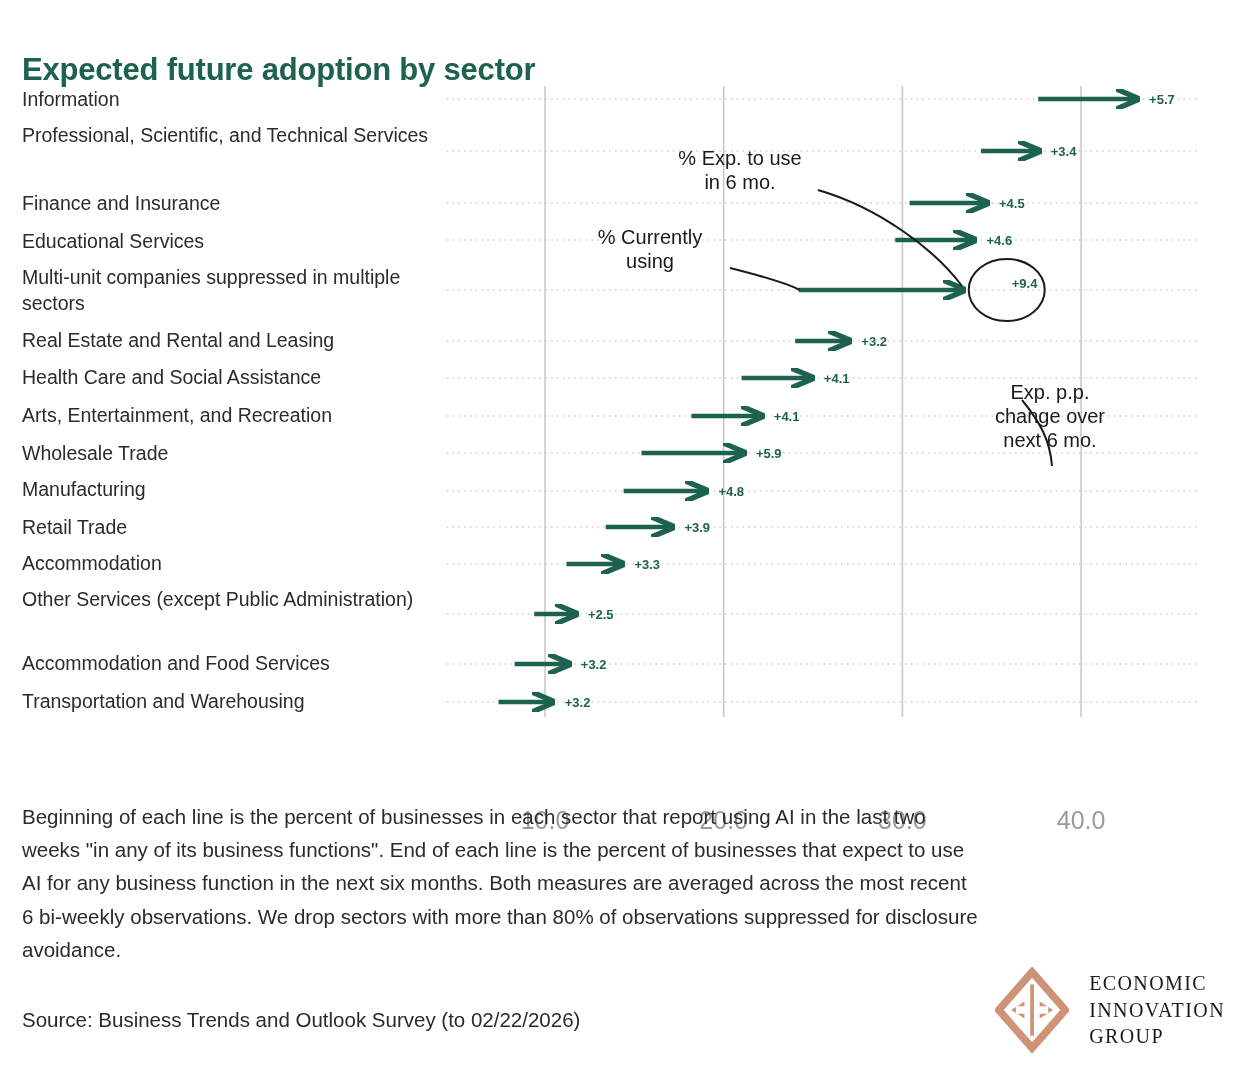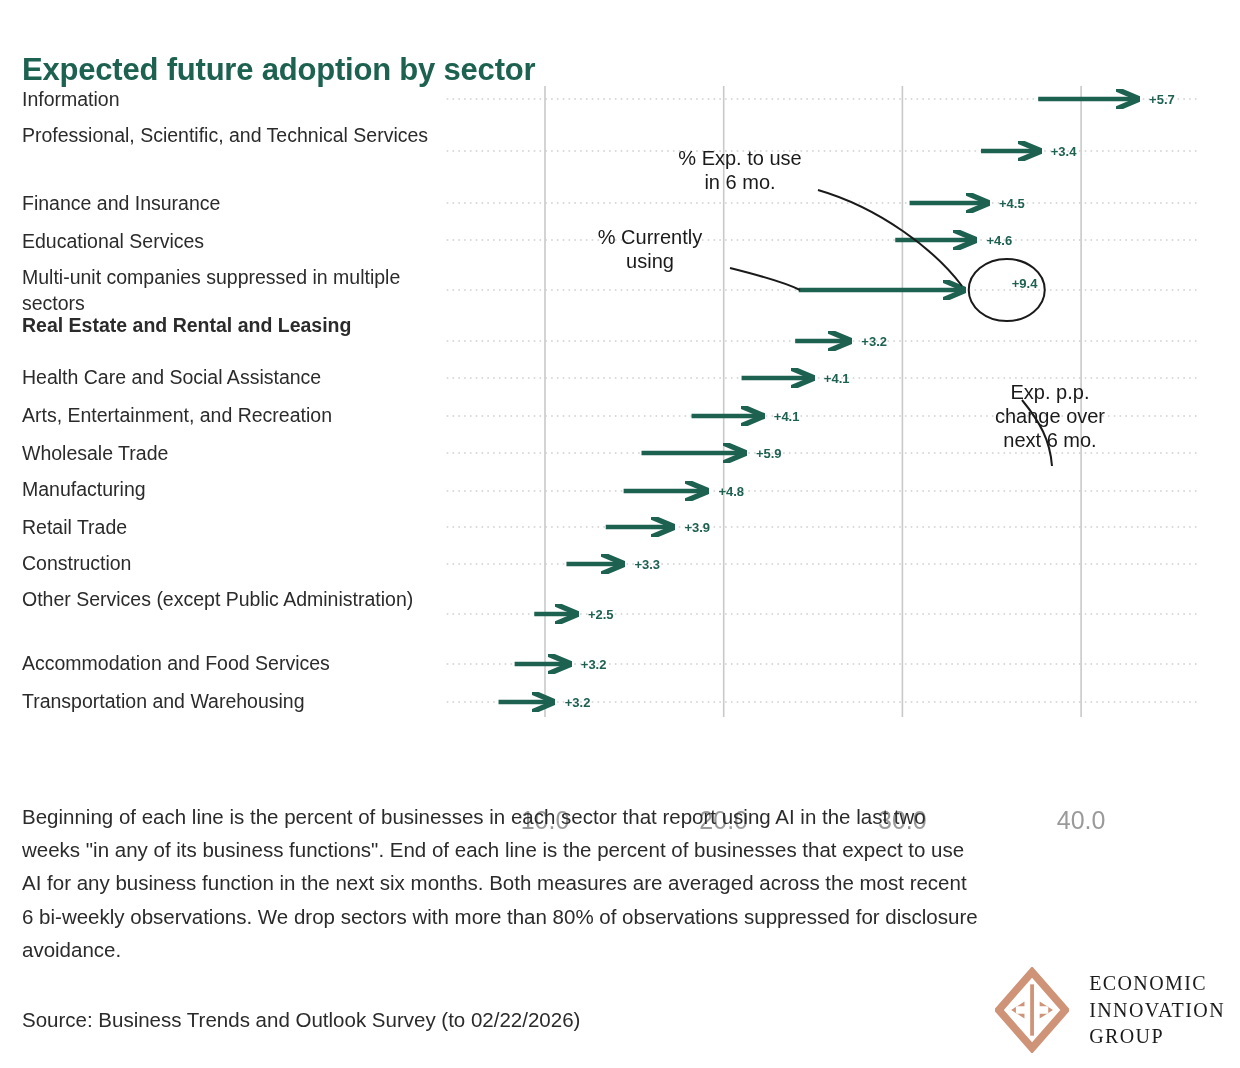--- a/index.html
+++ b/index.html
@@ -166,27 +166,27 @@
         <path d="M 1022,320 C 1040,342 1050,360 1052,386" fill="none" stroke="#1a1a1a" stroke-width="2"></path>
       </g>
   </svg>
 
   <div id="sector-labels">
       <div class="sector-label" style="top: 7px;">Information</div>
       <div class="sector-label" style="top: 43px;">Professional, Scientific, and Technical Services</div>
       <div class="sector-label" style="top: 111px;">Finance and Insurance</div>
       <div class="sector-label" style="top: 149px;">Educational Services</div>
       <div class="sector-label" style="top: 185px;">Multi-unit companies suppressed in multiple sectors</div>
-      <div class="sector-label" style="top: 233px; font-weight: bold;">Real Estate and Rental and Leasing</div>
+      <div class="sector-label" style="top: 248px;">Real Estate and Rental and Leasing</div>
       <div class="sector-label" style="top: 285px;">Health Care and Social Assistance</div>
       <div class="sector-label" style="top: 323px;">Arts, Entertainment, and Recreation</div>
       <div class="sector-label" style="top: 361px;">Wholesale Trade</div>
       <div class="sector-label" style="top: 397px;">Manufacturing</div>
       <div class="sector-label" style="top: 435px;">Retail Trade</div>
-      <div class="sector-label" style="top: 471px;">Construction</div>
+      <div class="sector-label" style="top: 471px;">Accommodation</div>
       <div class="sector-label" style="top: 507px;">Other Services (except Public Administration)</div>
       <div class="sector-label" style="top: 571px;">Accommodation and Food Services</div>
       <div class="sector-label" style="top: 609px;">Transportation and Warehousing</div>
     </div>
   <div id="value-labels">
       <div class="value-label" style="left: 1149.07px; top: 19px;">+5.7</div>
       <div class="value-label" style="left: 1050.79px; top: 71px;">+3.4</div>
       <div class="value-label" style="left: 998.963px; top: 123px;">+4.5</div>
       <div class="value-label" style="left: 986.454px; top: 160px;">+4.6</div>
       <div class="value-label" style="left: 975.732px; top: 203px; margin-left: 36px;">+9.4</div>

